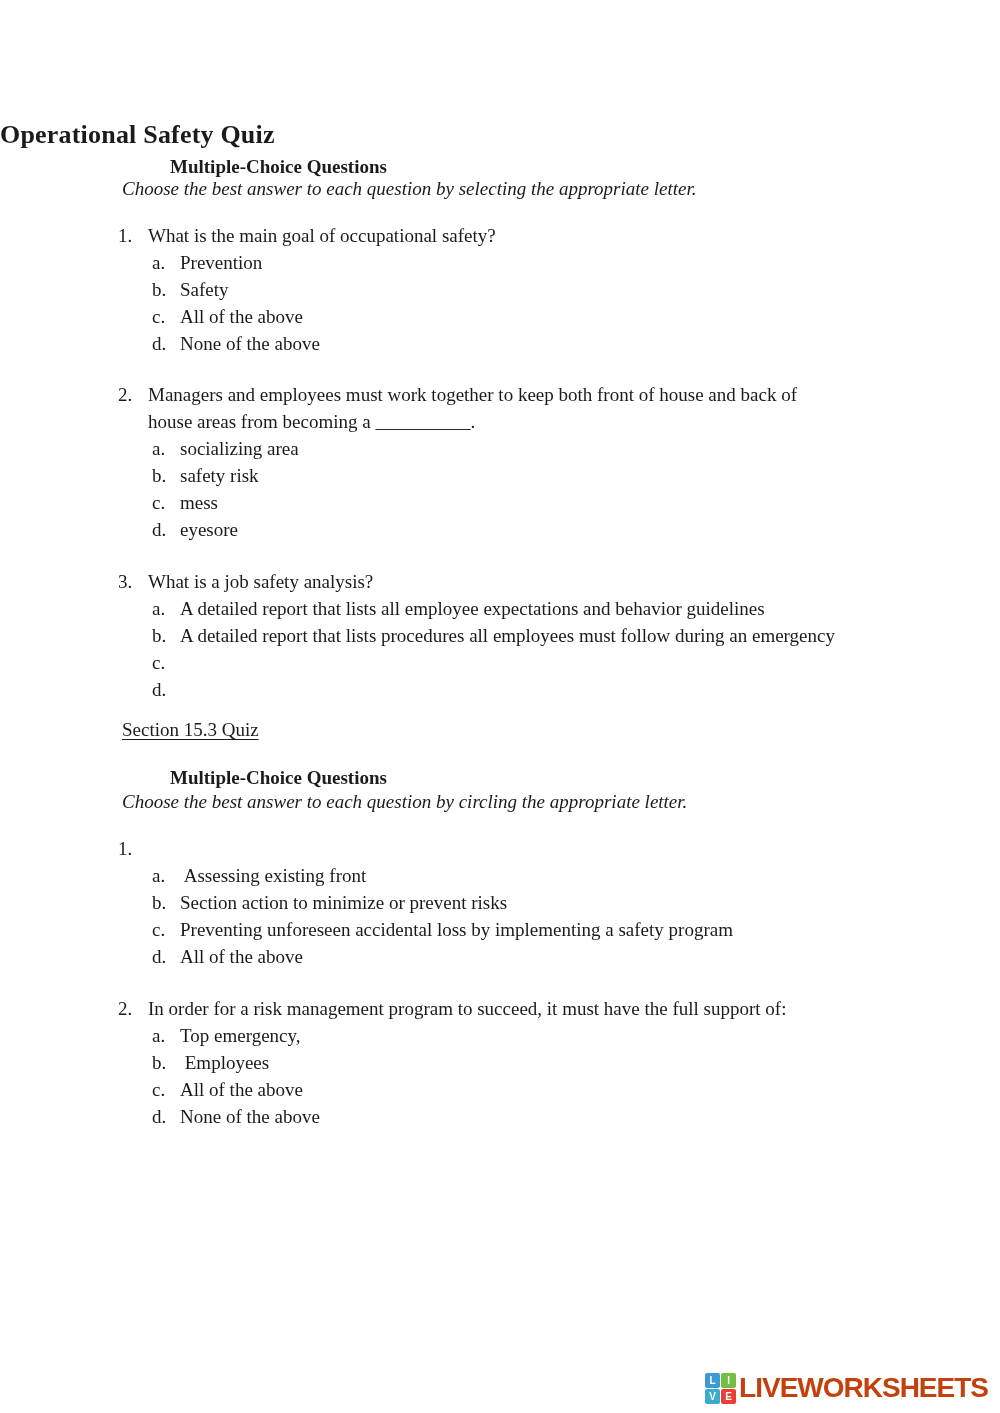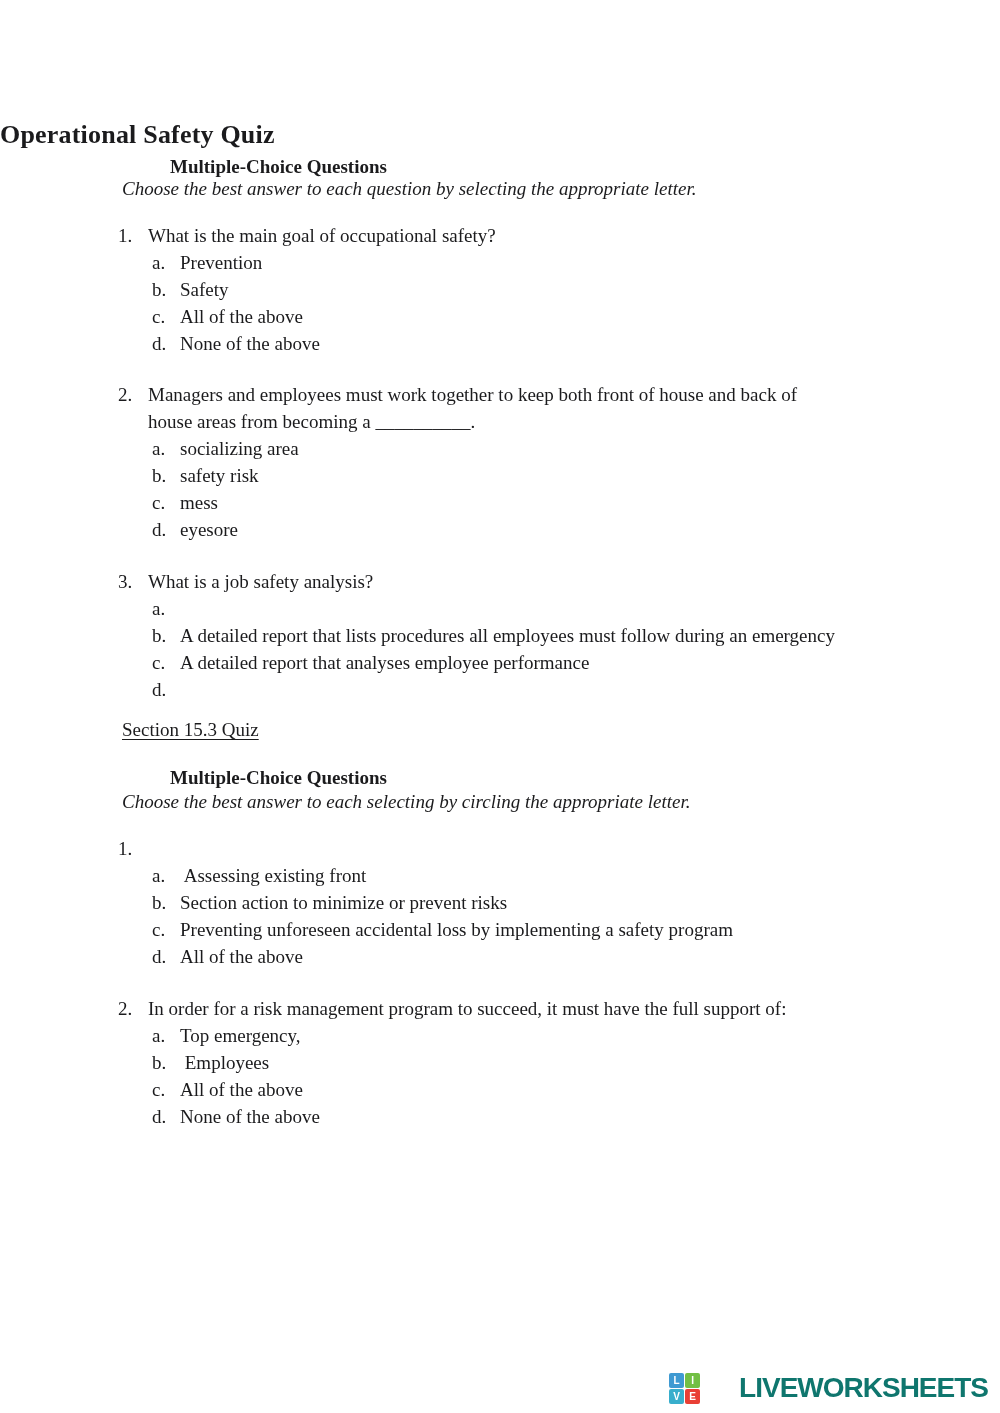--- a/index.html
+++ b/index.html
@@ -61,23 +61,22 @@
     border-radius: 2px;
     display: flex; align-items: center; justify-content: center;
     color: #ffffff;
     font-family: "Liberation Sans", sans-serif;
     font-size: 10px; font-weight: bold; line-height: 10px;
   }
   .logo-text {
     font-family: "Liberation Sans", sans-serif;
     font-size: 28px; font-weight: bold;
     letter-spacing: -1px;
-    color: #0f766e;
+    color: #c2410c;
     line-height: 30px;
-    margin-left: 36px;
   }
 </style>
 </head>
 <body>
 
 <div class="page">
 
   <div class="doc-title">Operational Safety Quiz</div>
 
   <div class="block heading" style="top:153px">Multiple-Choice Questions</div>
@@ -130,37 +129,37 @@
     </div>
   </div>
 
   <div class="block qblock" style="top:568px">
     <div class="q-row">
       <span class="q-num">3.</span>
       <div class="q-text">What is a job safety analysis?</div>
     </div>
     <div class="opt-row">
       <span class="opt-letter">a.</span>
+      <span class="opt-text">A detailed report that lists all employee expectations and behavior guidelines</span>
     </div>
     <div class="opt-row">
       <span class="opt-letter">b.</span>
       <span class="opt-text">A detailed report that lists procedures all employees must follow during an emergency</span>
     </div>
     <div class="opt-row">
       <span class="opt-letter">c.</span>
-      <span class="opt-text">A detailed report that analyses employee performance</span>
     </div>
     <div class="opt-row">
       <span class="opt-letter">d.</span>
     </div>
   </div>
 
   <div class="block section-label" style="top:716px">Section 15.3 Quiz</div>
   <div class="block heading" style="top:764px">Multiple-Choice Questions</div>
-  <div class="block instruction" style="top:788px">Choose the best answer to each selecting by circling the appropriate letter.</div>
+  <div class="block instruction" style="top:788px">Choose the best answer to each question by circling the appropriate letter.</div>
 
   <div class="block qblock" style="top:835px">
     <div class="q-row">
       <span class="q-num">1.</span>
     </div>
     <div class="opt-row">
       <span class="opt-letter">a.</span>
       <span class="opt-text"> Assessing existing front</span>
     </div>
     <div class="opt-row">

